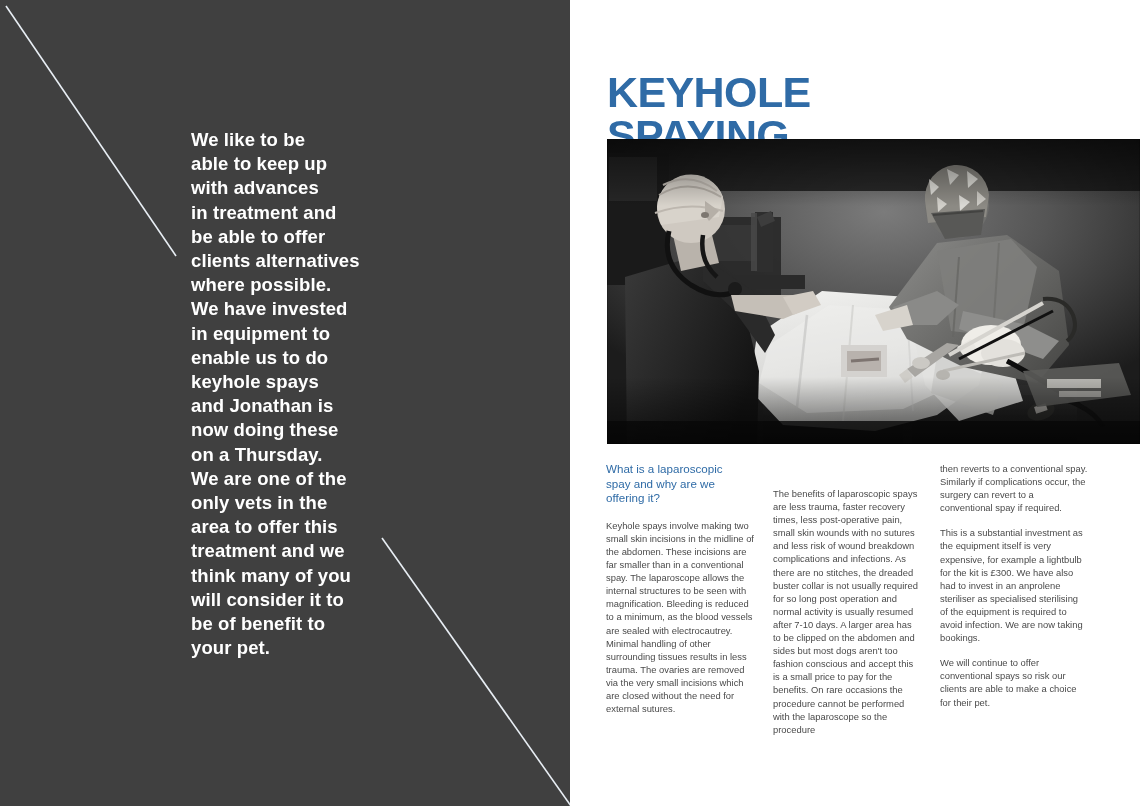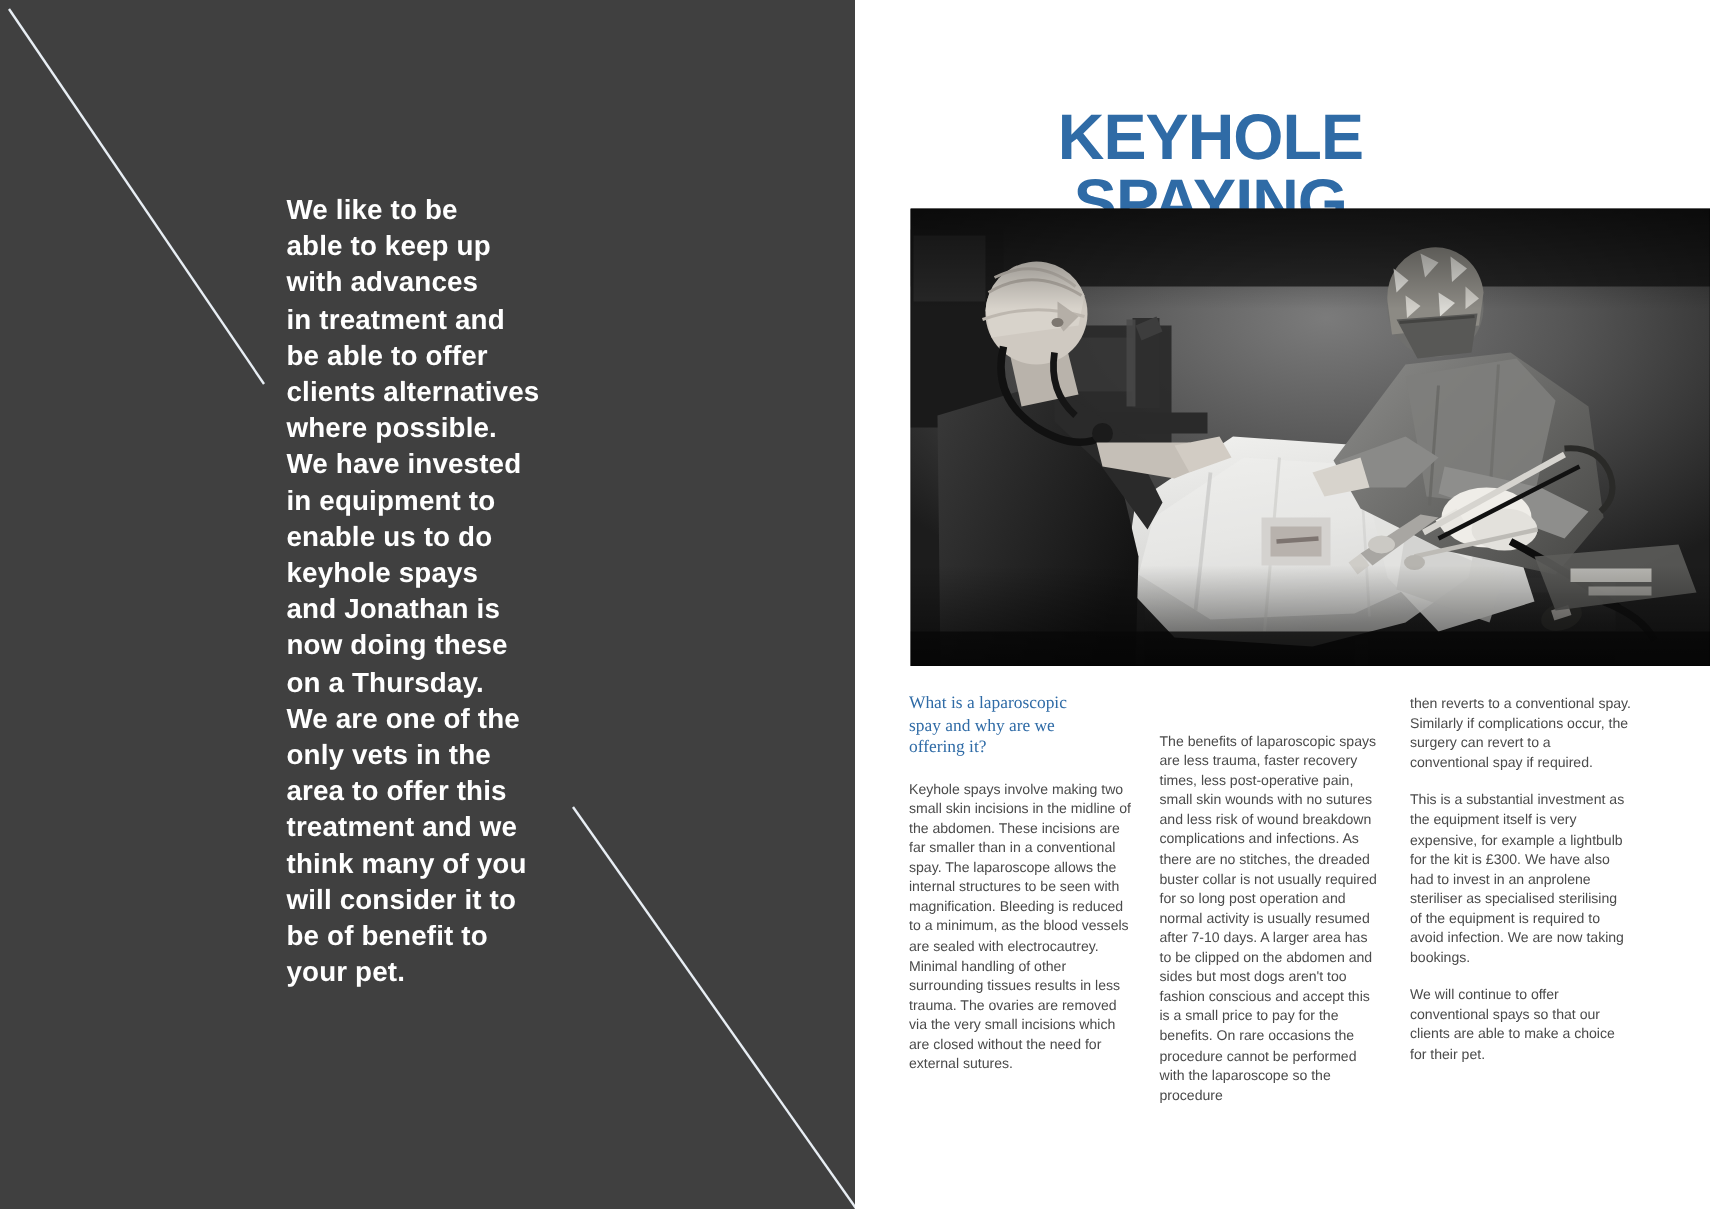--- a/index.html
+++ b/index.html
@@ -59,21 +59,20 @@
     position: absolute;
     left: 37px;
     top: 42px;
     width: 400px;
     color: #2f6ba6;
     font-size: 43px;
     font-weight: bold;
     line-height: 43px;
     letter-spacing: -0.6px;
     white-space: pre-line;
-    text-align: center;
   }
 
   
   #hero-photo {
     position: absolute;
     left: 37px;
     top: 139px;
     width: 533px;
     height: 305px;
     overflow: hidden;
@@ -97,21 +96,20 @@
   .col.c1 { left: 0px; }
   .col.c2 { left: 167px; margin-top: 25px; }
   .col.c3 { left: 334px; }
 
   .subhead {
     color: #2f6ba6;
     font-size: 11.6px;
     line-height: 14.6px;
     margin: 0 0 13px 0;
     white-space: pre-line;
-    font-family: Liberation Serif, serif;
   }
   .body-p {
     color: #4a4a4a;
     font-size: 9.4px;
     line-height: 13.1px;
     margin: 0 0 12px 0;
     text-align: left;
   }
   .body-p:last-child { margin-bottom: 0; }
 
@@ -313,19 +311,19 @@
       <p class="body-p">Keyhole spays involve making two small skin incisions in the midline of the abdomen. These incisions are far smaller than in a conventional spay. The laparoscope allows the internal structures to be seen with magnification. Bleeding is reduced to a minimum, as the blood vessels are sealed with electrocautrey. Minimal handling of other surrounding tissues results in less trauma. The ovaries are removed via the very small incisions which are closed without the need for external sutures.</p>
     </div>
 
     <div class="col c2">
       <p class="body-p">The benefits of laparoscopic spays are less trauma, faster recovery times, less post-operative pain, small skin wounds with no sutures and less risk of wound breakdown complications and infections. As there are no stitches, the dreaded buster collar is not usually required for so long post operation and normal activity is usually resumed after 7-10 days. A larger area has to be clipped on the abdomen and sides but most dogs aren't too fashion conscious and accept this is a small price to pay for the benefits. On rare occasions the procedure cannot be performed with the laparoscope so the procedure</p>
     </div>
 
     <div class="col c3">
       <p class="body-p">then reverts to a conventional spay. Similarly if complications occur, the surgery can revert to a conventional spay if required.</p>
       <p class="body-p">This is a substantial investment as the equipment itself is very expensive, for example a lightbulb for the kit is £300. We have also had to invest in an anprolene steriliser as specialised sterilising of the equipment is required to avoid infection. We are now taking bookings.</p>
-      <p class="body-p">We will continue to offer conventional spays so that our clients are able to make a choice for their pet.</p>
+      <p class="body-p">We will continue to offer conventional spays so risk our clients are able to make a choice for their pet.</p>
     </div>
 
   </div>
 
   <div id="footer-note">Welcome to Cherrydown  19</div>
 </div>
 
 </body></html>

